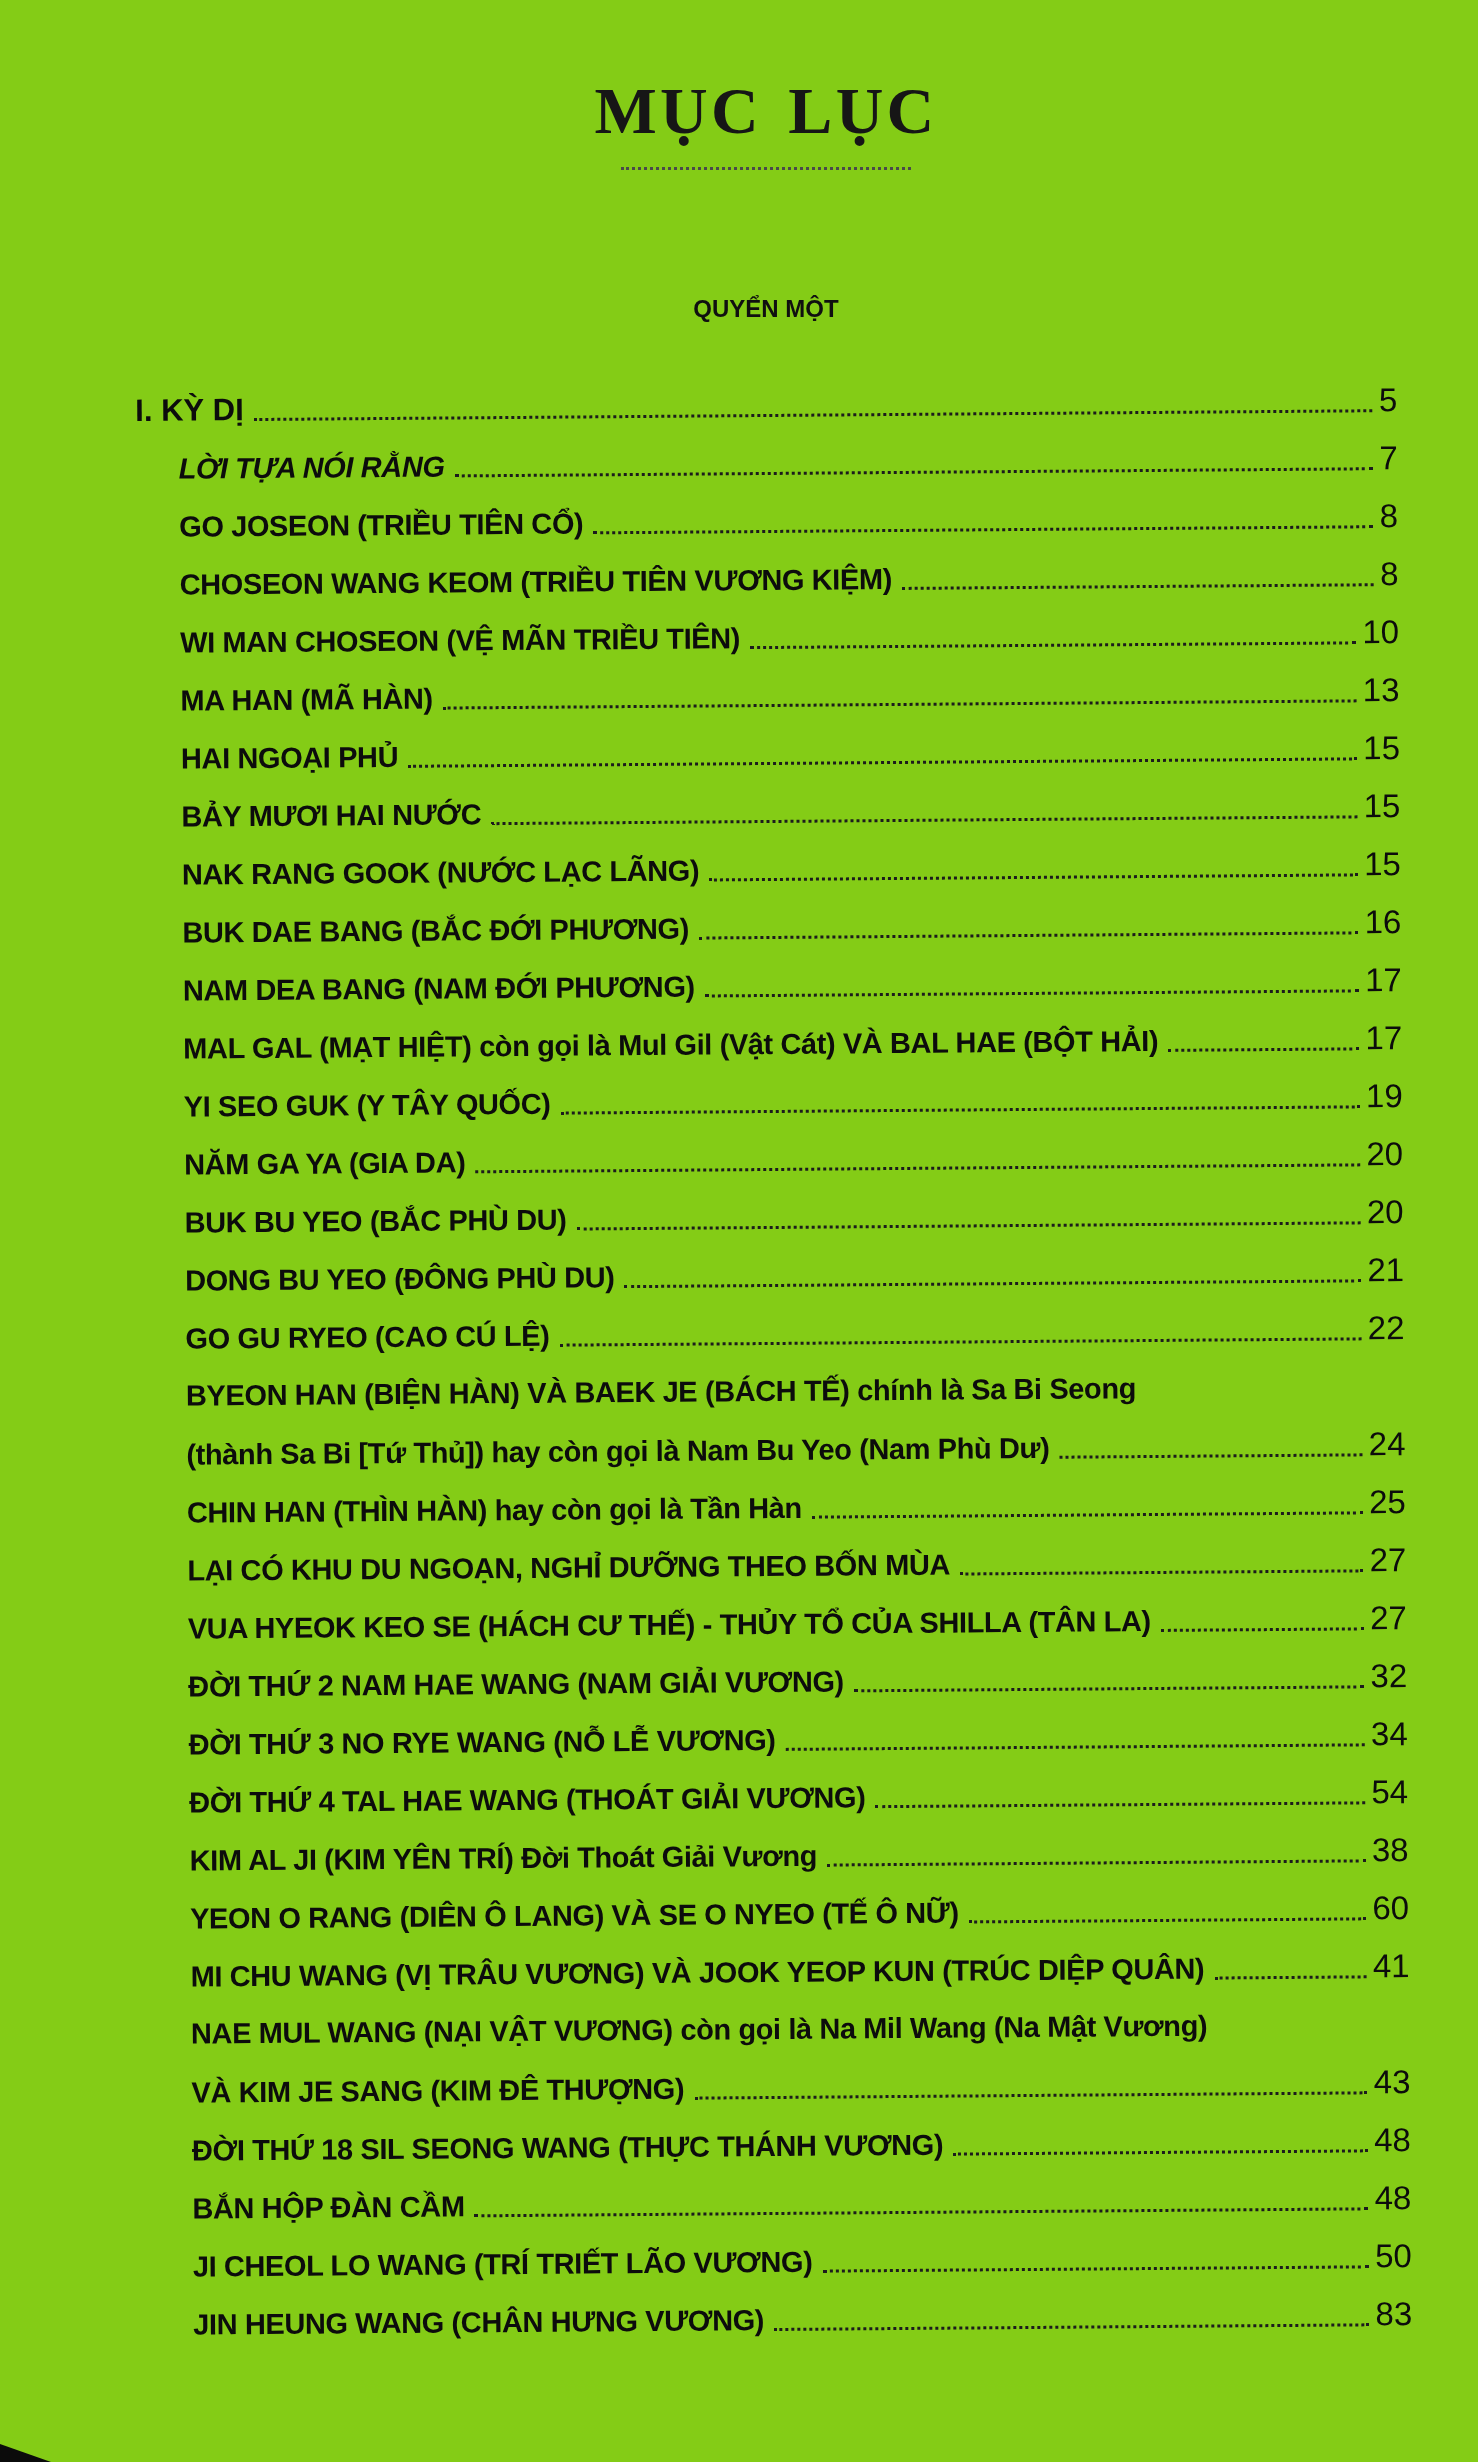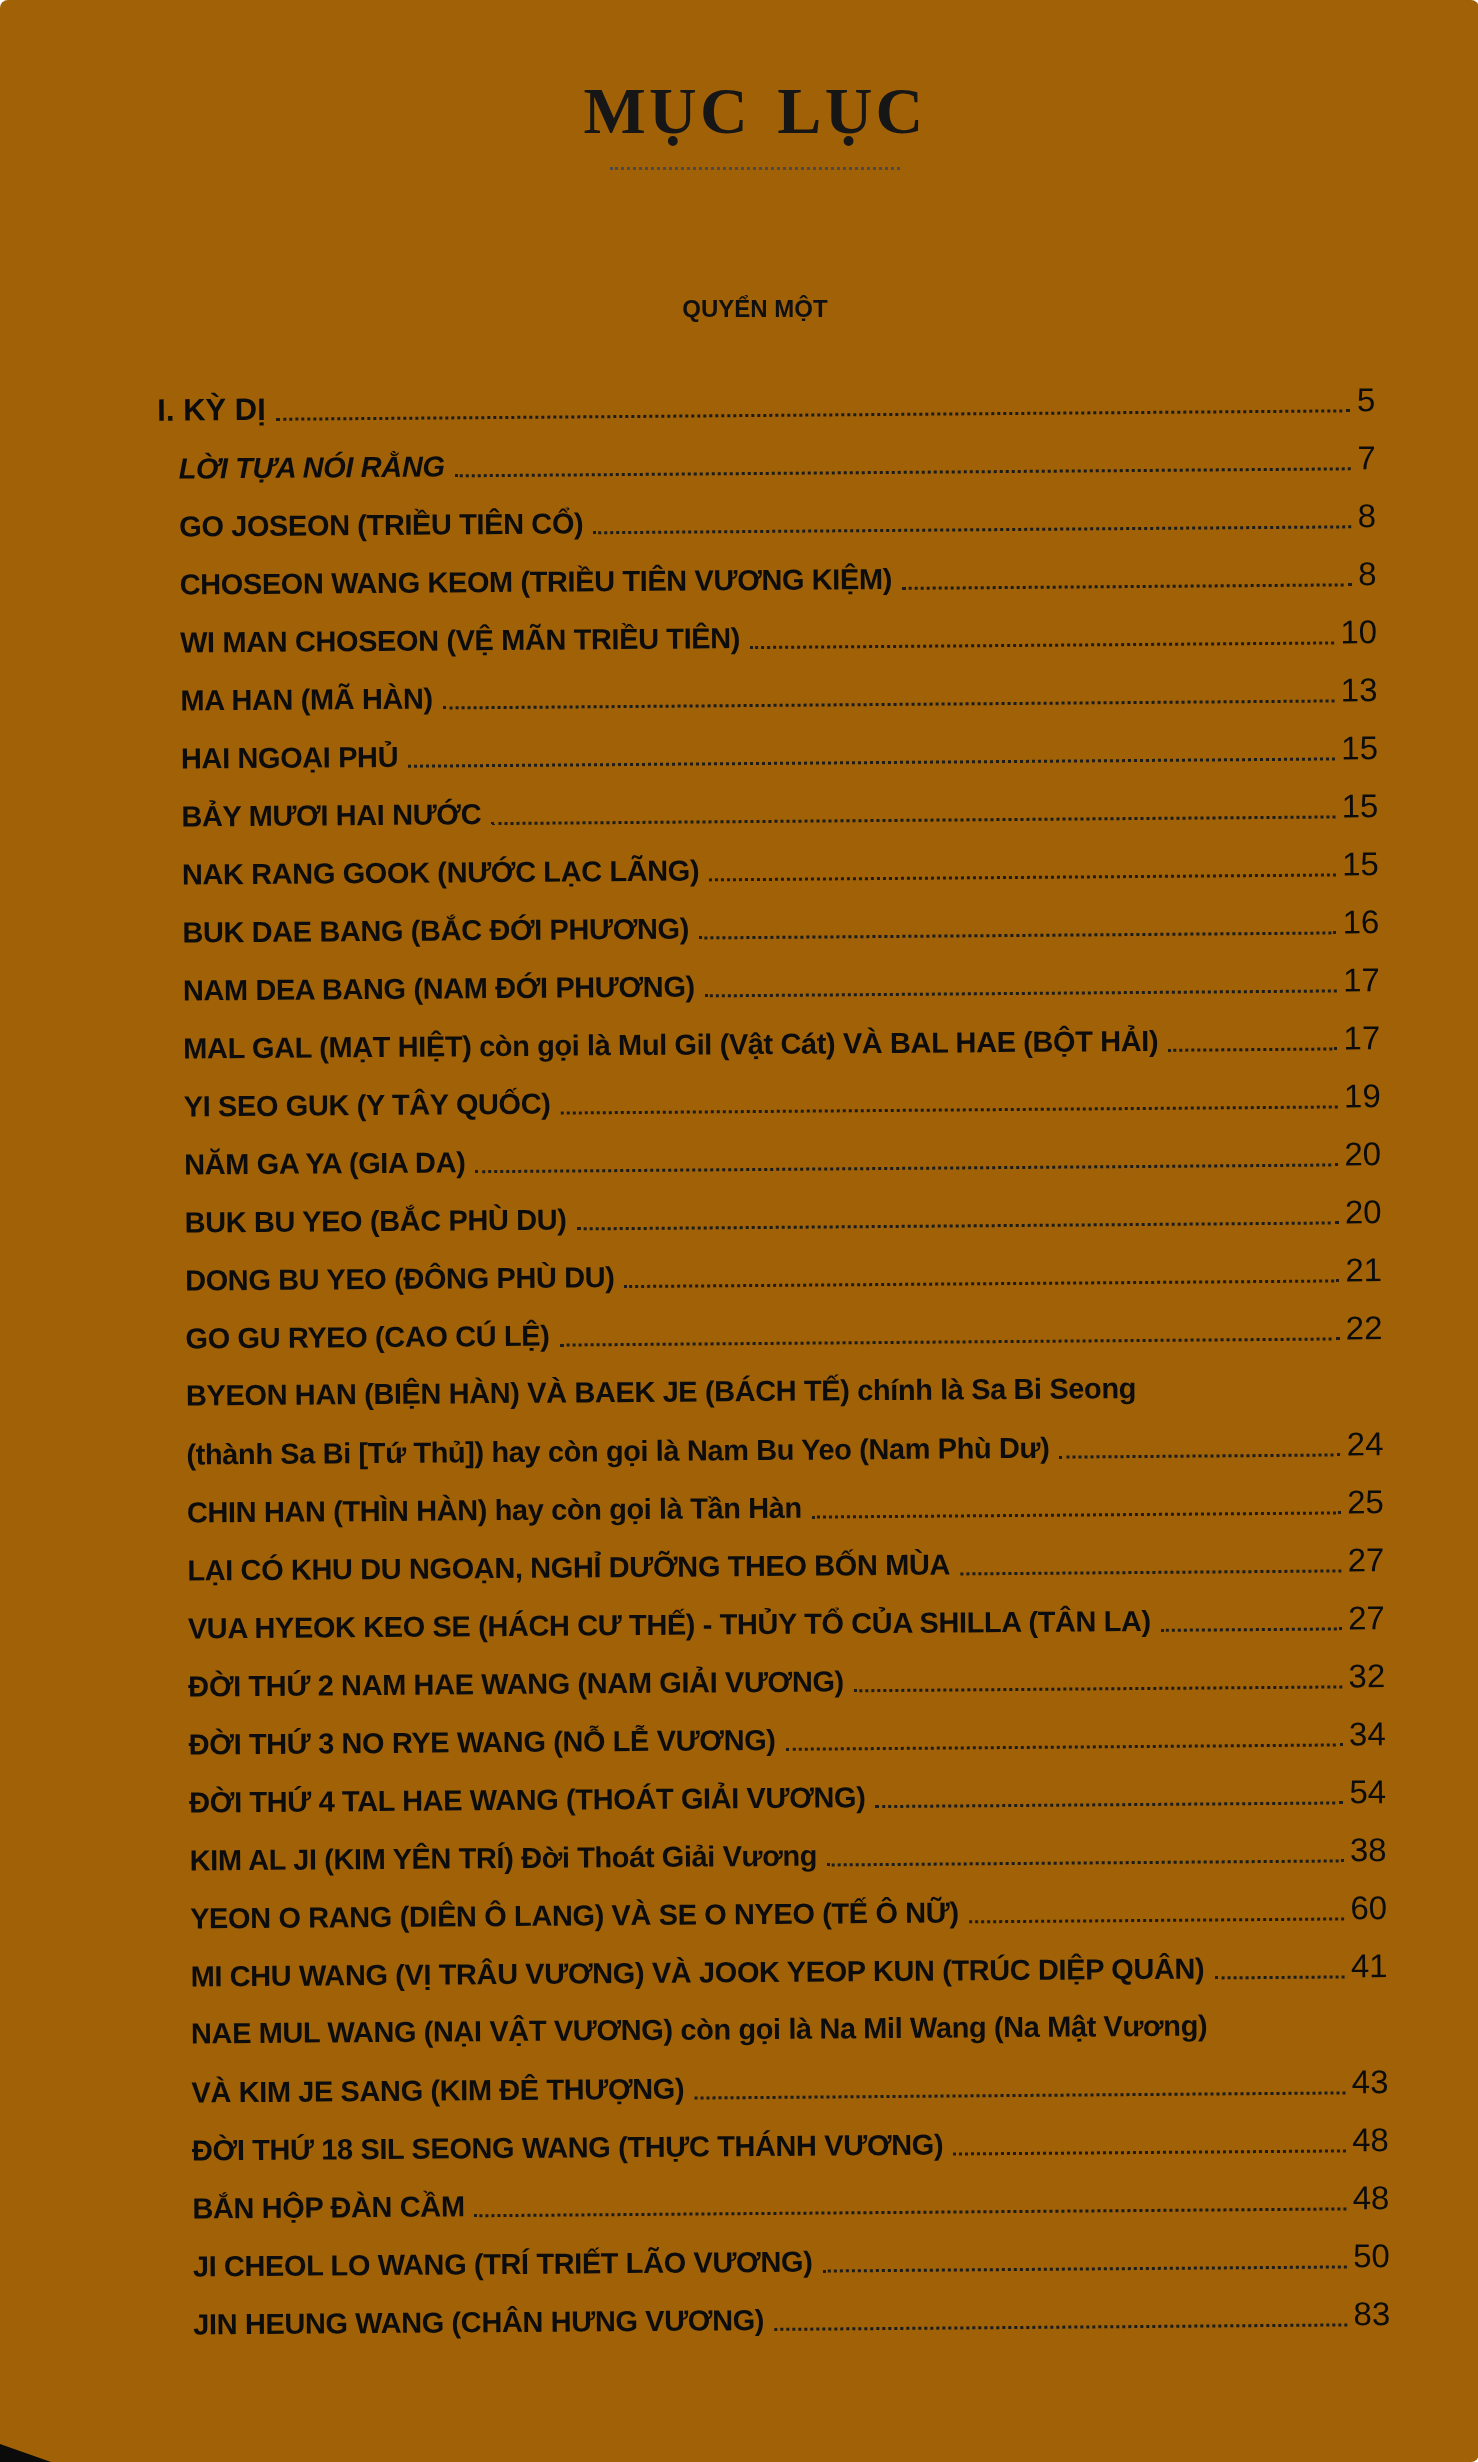--- a/index.html
+++ b/index.html
@@ -8,23 +8,22 @@
     width: 1479px;
     height: 2462px;
     position: relative;
     overflow: hidden;
     font-family: "Liberation Sans", sans-serif;
     color: #0e0e0e;
   }
   .sheet {
     position: absolute;
     inset: 0;
-    padding: 78px 104px 0 135px;
-    background: #a16207;
-    border-radius: 8px;
+    padding: 78px 82px 0 135px;
+    background: #84cc16;
   }
   
   .title {
     text-align: center;
     font-family: "Liberation Serif", serif;
     font-weight: 700;
     font-size: 66px;
     line-height: 1;
     letter-spacing: 3.3px;
     word-spacing: 6.6px;
@@ -61,21 +60,20 @@
   .toc-label {
     font-size: 29px;
     line-height: 58px;
     font-weight: 700;
     letter-spacing: -0.4px;
     color: #0c0c0c;
   }
   .v-section .toc-label {
     font-size: 31px;
     letter-spacing: 0;
-    margin-left: 22px;
   }
   .v-italic .toc-label { font-style: italic; }
   .leader {
     flex: 1 1 16.5px;
     min-width: 16.5px;
     align-self: flex-end;
     margin: 0 6.6px 17.3px 10px;
     border-bottom: 3.3px dotted #1c1c1c;
   }
   .toc-page {

